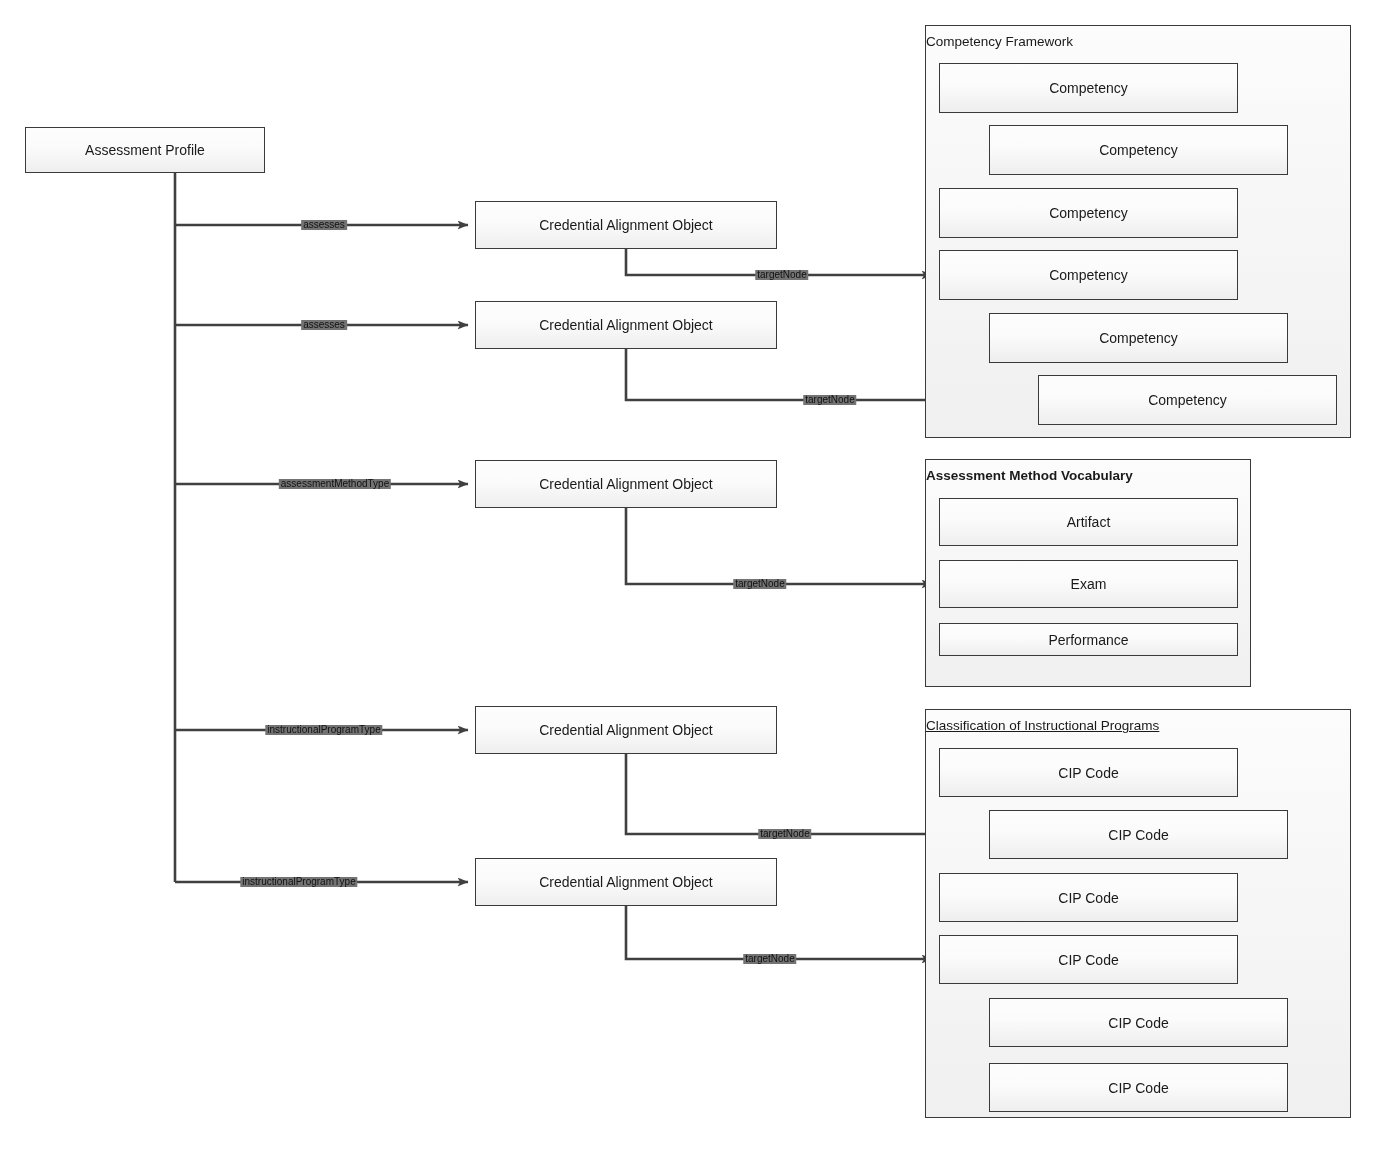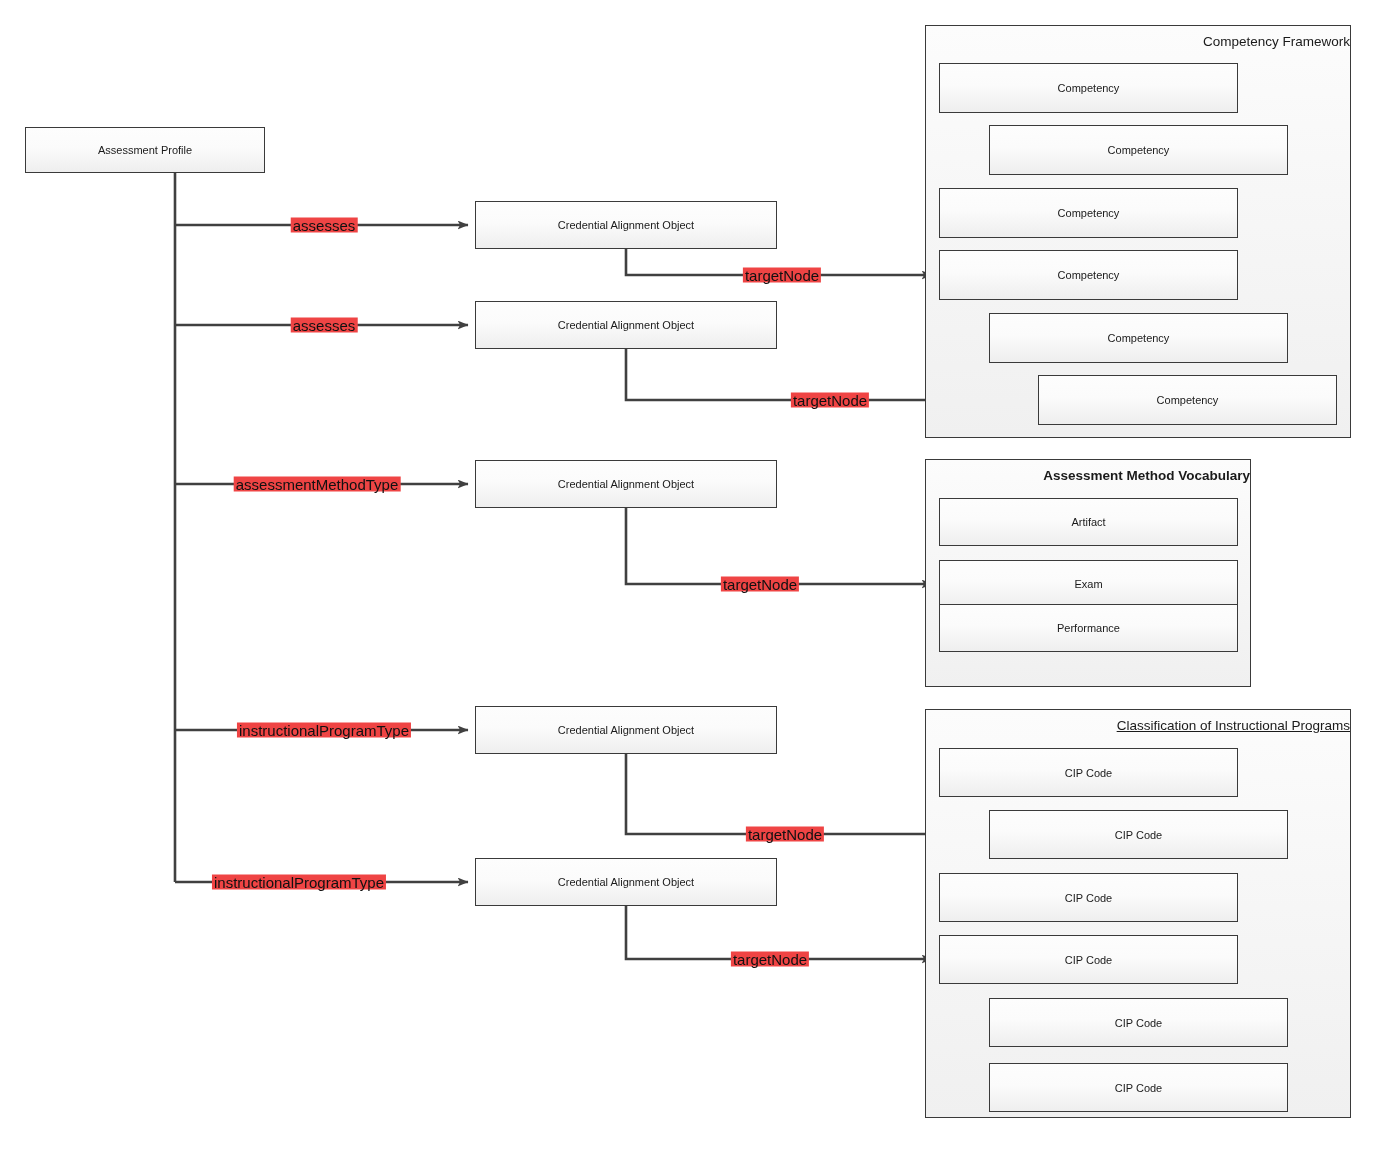--- a/index.html
+++ b/index.html
@@ -23,43 +23,43 @@
     pointer-events: none;
   }
   .node {
     position: absolute;
     box-sizing: border-box;
     border: 1px solid #3a3a3a;
     background: linear-gradient(to bottom, #fdfdfd 0%, #fbfbfb 45%, #eeeeee 100%);
     display: flex;
     align-items: center;
     justify-content: center;
-    font-size: 11px;
+    font-size: 14px;
     color: #1a1a1a;
     text-align: center;
   }
   .container-box {
     position: absolute;
     box-sizing: border-box;
     border: 1px solid #3a3a3a;
     background: linear-gradient(to bottom, #fcfcfc 0%, #f7f7f7 40%, #f0f0f0 100%);
   }
   .container-title {
     position: absolute;
     left: 0;
     width: 100%;
-    text-align: right;
+    text-align: left;
     font-size: 13.5px;
     color: #1a1a1a;
   }
   .edge-label {
     position: absolute;
-    font-size: 15px;
+    font-size: 10px;
     color: #111111;
-    background: #ef4444;
+    background: #737373;
     padding: 0 2px;
     white-space: nowrap;
     transform: translate(-50%, -50%);
     line-height: 1;
   }
 </style>
 </head>
 <body>
 
 <div id="canvas">
@@ -103,21 +103,21 @@
   </div>
   <div class="node" style="left:475px; top:706px; width:302px; height:48px;">
     <span>Credential Alignment Object</span>
   </div>
   <div class="node" style="left:475px; top:858px; width:302px; height:48px;">
     <span>Credential Alignment Object</span>
   </div>
 
   <div class="edge-label" style="left:324px; top:225px;">assesses</div>
   <div class="edge-label" style="left:324px; top:325px;">assesses</div>
-  <div class="edge-label" style="left:317px; top:484px;">assessmentMethodType</div>
+  <div class="edge-label" style="left:335px; top:484px;">assessmentMethodType</div>
   <div class="edge-label" style="left:324px; top:730px;">instructionalProgramType</div>
   <div class="edge-label" style="left:299px; top:882px;">instructionalProgramType</div>
 
   <div class="edge-label" style="left:782px; top:275px;">targetNode</div>
   <div class="edge-label" style="left:830px; top:400px;">targetNode</div>
   <div class="edge-label" style="left:760px; top:584px;">targetNode</div>
   <div class="edge-label" style="left:785px; top:834px;">targetNode</div>
   <div class="edge-label" style="left:770px; top:959px;">targetNode</div>
 
   <div class="container-box" style="left:925px; top:25px; width:426px; height:413px;">
@@ -144,21 +144,21 @@
 
   <div class="container-box" style="left:925px; top:459px; width:326px; height:228px;">
     <div class="container-title" style="top:8px;font-weight:bold;">Assessment Method Vocabulary</div>
   </div>
   <div class="node" style="left:939px; top:498px; width:299px; height:48px;">
     <span>Artifact</span>
   </div>
   <div class="node" style="left:939px; top:560px; width:299px; height:48px;">
     <span>Exam</span>
   </div>
-  <div class="node" style="left:939px; top:604px; width:299px; height:48px;">
+  <div class="node" style="left:939px; top:623px; width:299px; height:33px;">
     <span>Performance</span>
   </div>
 
   <div class="container-box" style="left:925px; top:709px; width:426px; height:409px;">
     <div class="container-title" style="top:8px;text-decoration:underline;">Classification of Instructional Programs</div>
   </div>
   <div class="node" style="left:939px; top:748px; width:299px; height:49px;">
     <span>CIP Code</span>
   </div>
   <div class="node" style="left:989px; top:810px; width:299px; height:49px;">

